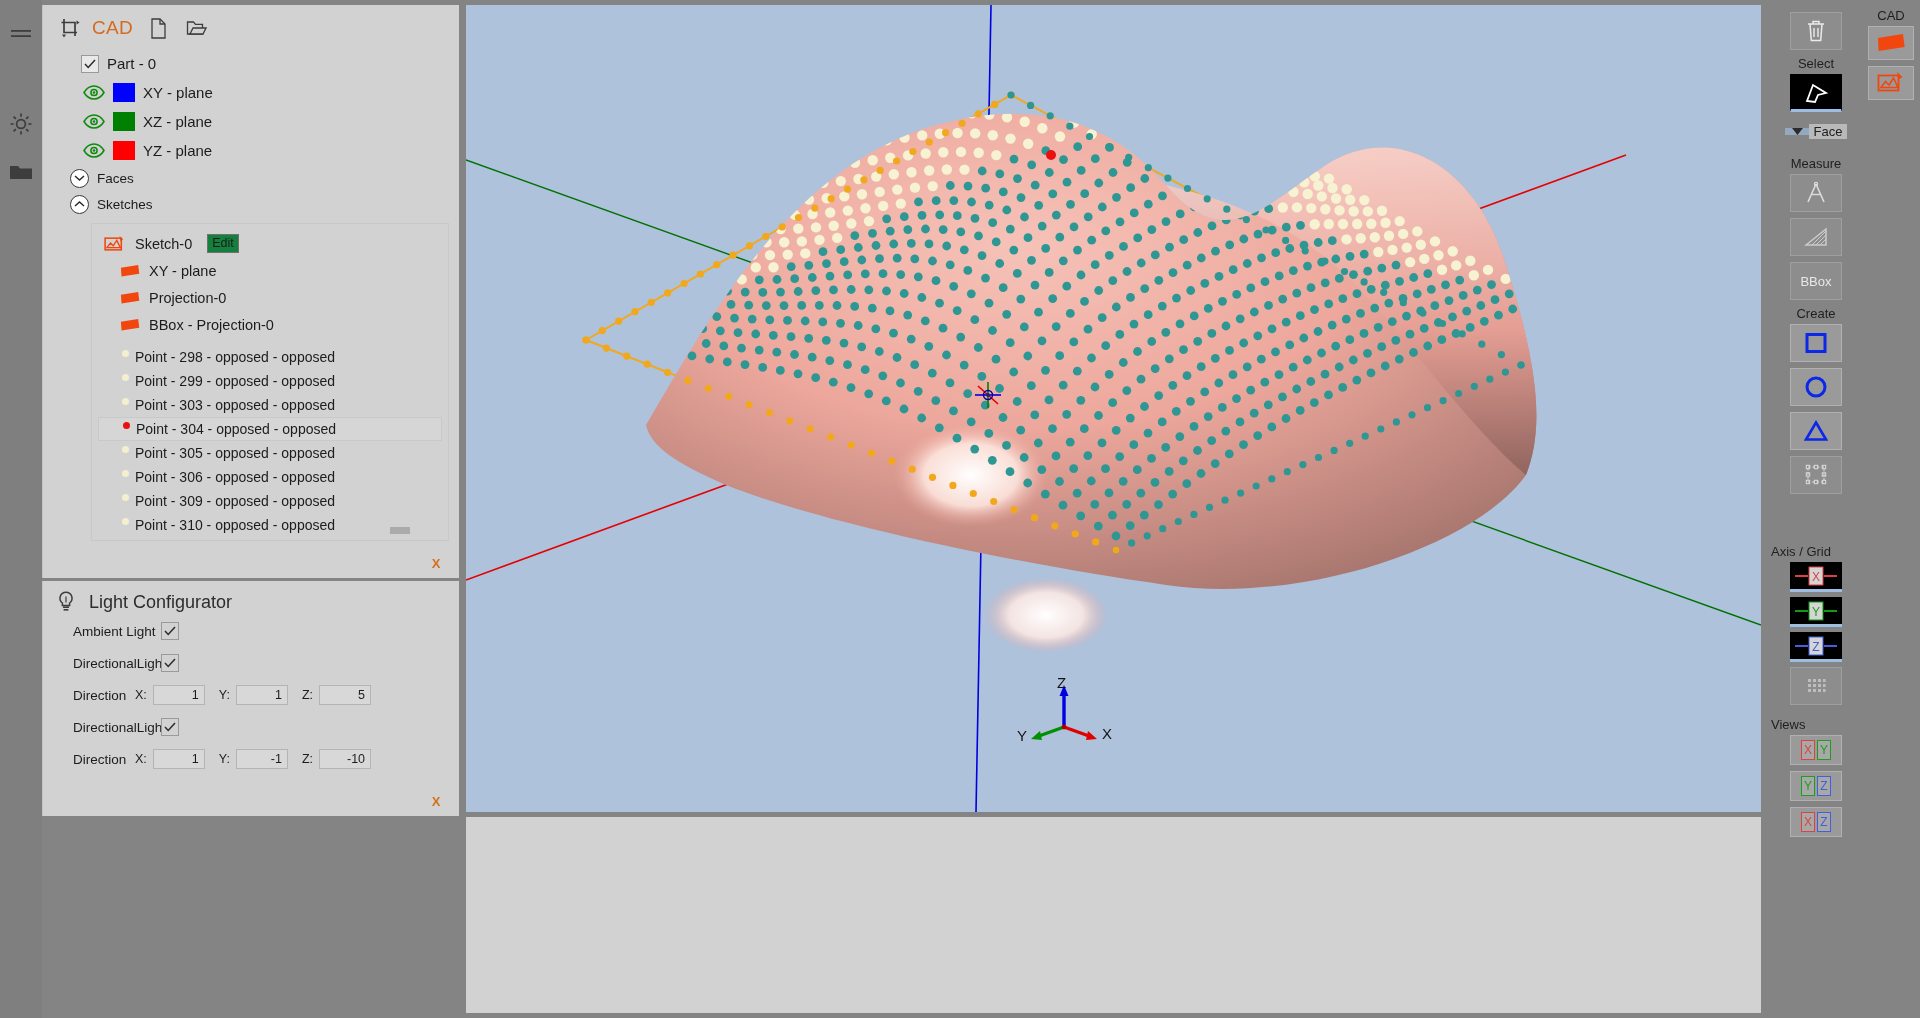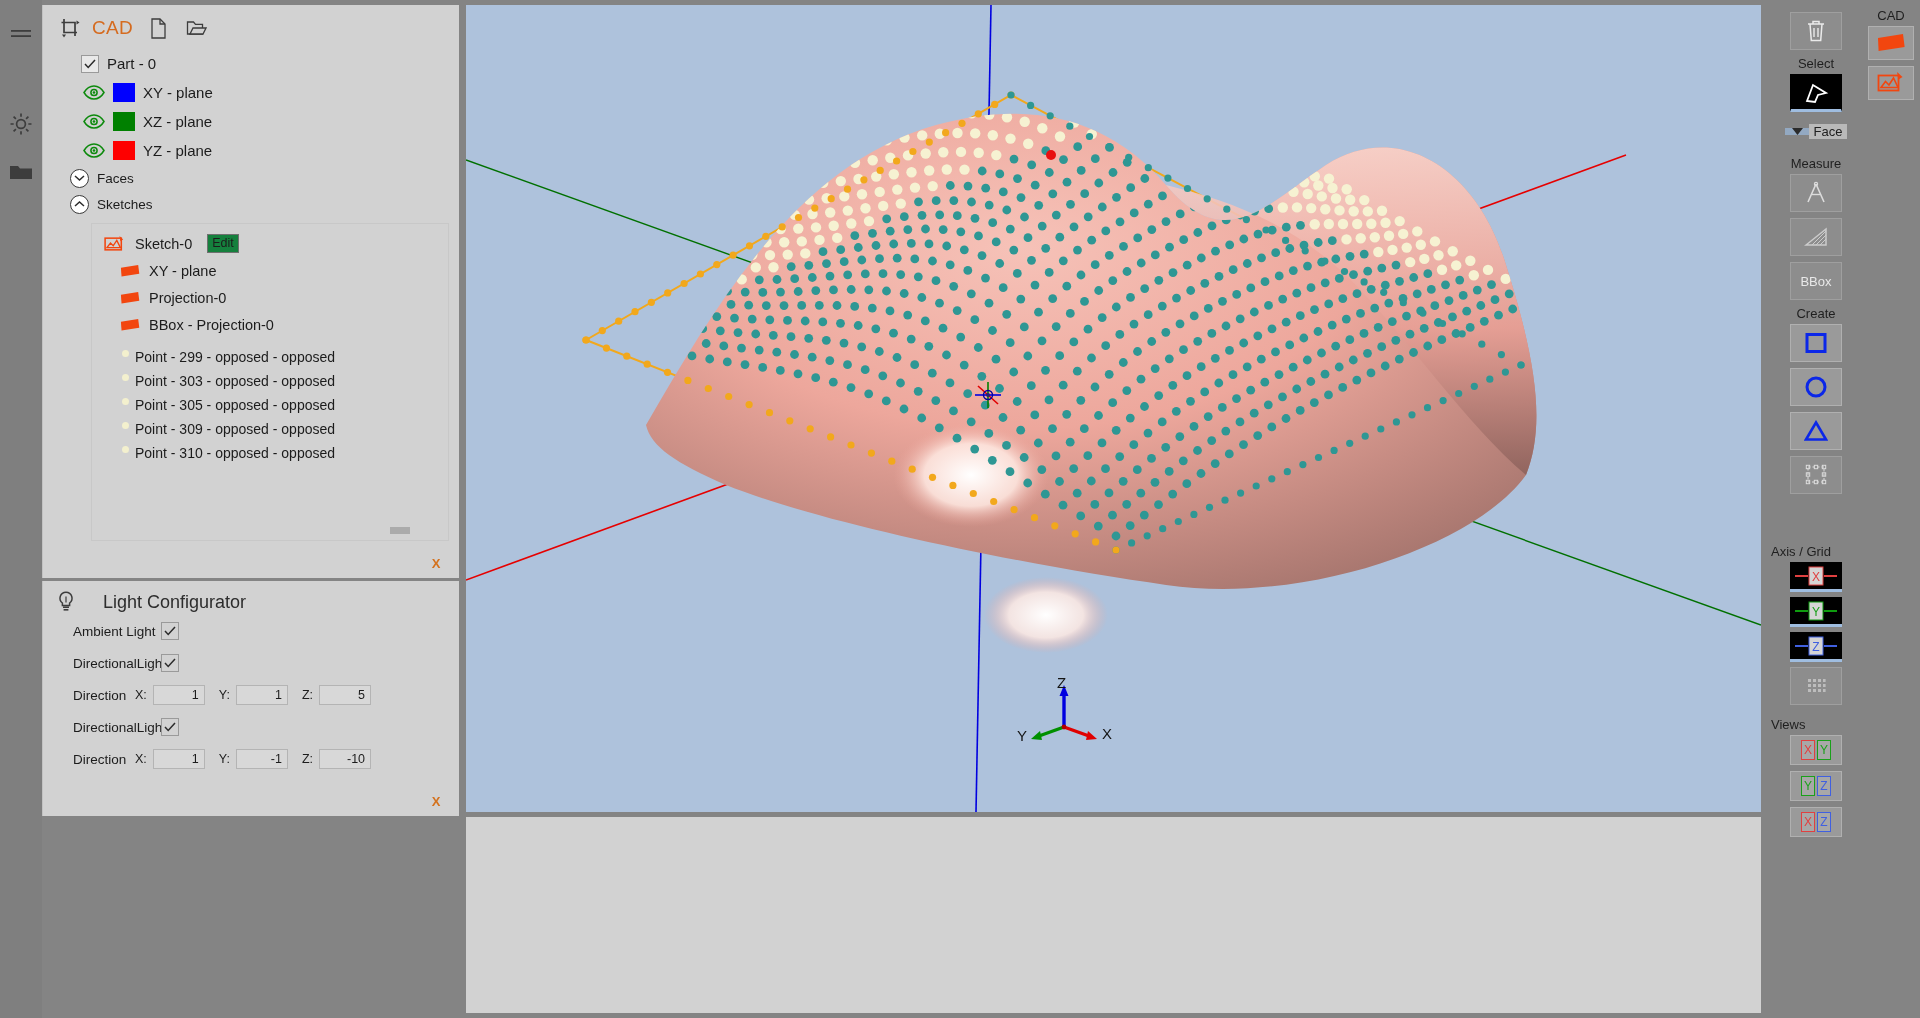--- a/index.html
+++ b/index.html
@@ -71,21 +71,21 @@
   .prow { display:flex; align-items:center; gap:6px; height:24px; padding-left:24px; font-size:14px; }
   .prow.sel { border:1px solid #c9c9c9; background:#d6d6d6; }
   .pdot { width:7px; height:7px; border-radius:50%; display:inline-block; margin-bottom:7px; }
   .hscroll { position:absolute; right:38px; bottom:6px; width:20px; height:7px; background:#ababab; cursor:pointer; }
   .panel-close {
     position:absolute; right:14px; bottom:6px; width:18px; height:18px;
     display:flex; align-items:center; justify-content:center; cursor:pointer;
     font-size:13px; font-weight:bold; color:#d4721e;
   }
   
-  .light-header { display:flex; align-items:center; gap:28px; padding:10px 0 2px 14px; }
+  .light-header { display:flex; align-items:center; gap:14px; padding:10px 0 2px 14px; }
   .light-title { font-size:18px; color:#2d2d2d; }
   .lrow { display:flex; align-items:center; height:32px; padding-left:30px; font-size:13.5px; }
   .lrow .lbl { min-width:0; }
   .lchk {
     width:18px; height:18px; border:1px solid #9a9a9a; background:#d2d2d2;
     display:flex; align-items:center; justify-content:center; cursor:pointer;
   }
   .ifield {
     width:52px; height:20px; background:#d8d8d8; border:1px solid #b4b4b4;
     text-align:right; font-size:12.5px; padding:0 5px; line-height:19px; cursor:text;
@@ -284,29 +284,41 @@
           <svg class="folder-ic" viewBox="0 0 22 15">
             <path d="M1 4l19-3 1.2 9.5-19.5 3z" fill="#f2460f"></path>
           </svg>
           <span>BBox - Projection-0</span>
         </div>
 
         <div style="height:7px"></div>
 
         <div class="prow">
           <span class="pdot" style="background:#f3f0ce"></span>
+          <span>Point - 298 - opposed - opposed</span>
+        </div>
+        <div class="prow">
+          <span class="pdot" style="background:#f3f0ce"></span>
           <span>Point - 299 - opposed - opposed</span>
         </div>
         <div class="prow">
           <span class="pdot" style="background:#f3f0ce"></span>
           <span>Point - 303 - opposed - opposed</span>
         </div>
+        <div class="prow sel">
+          <span class="pdot" style="background:#e81010"></span>
+          <span>Point - 304 - opposed - opposed</span>
+        </div>
         <div class="prow">
           <span class="pdot" style="background:#f3f0ce"></span>
           <span>Point - 305 - opposed - opposed</span>
+        </div>
+        <div class="prow">
+          <span class="pdot" style="background:#f3f0ce"></span>
+          <span>Point - 306 - opposed - opposed</span>
         </div>
         <div class="prow">
           <span class="pdot" style="background:#f3f0ce"></span>
           <span>Point - 309 - opposed - opposed</span>
         </div>
         <div class="prow">
           <span class="pdot" style="background:#f3f0ce"></span>
           <span>Point - 310 - opposed - opposed</span>
         </div>
 

